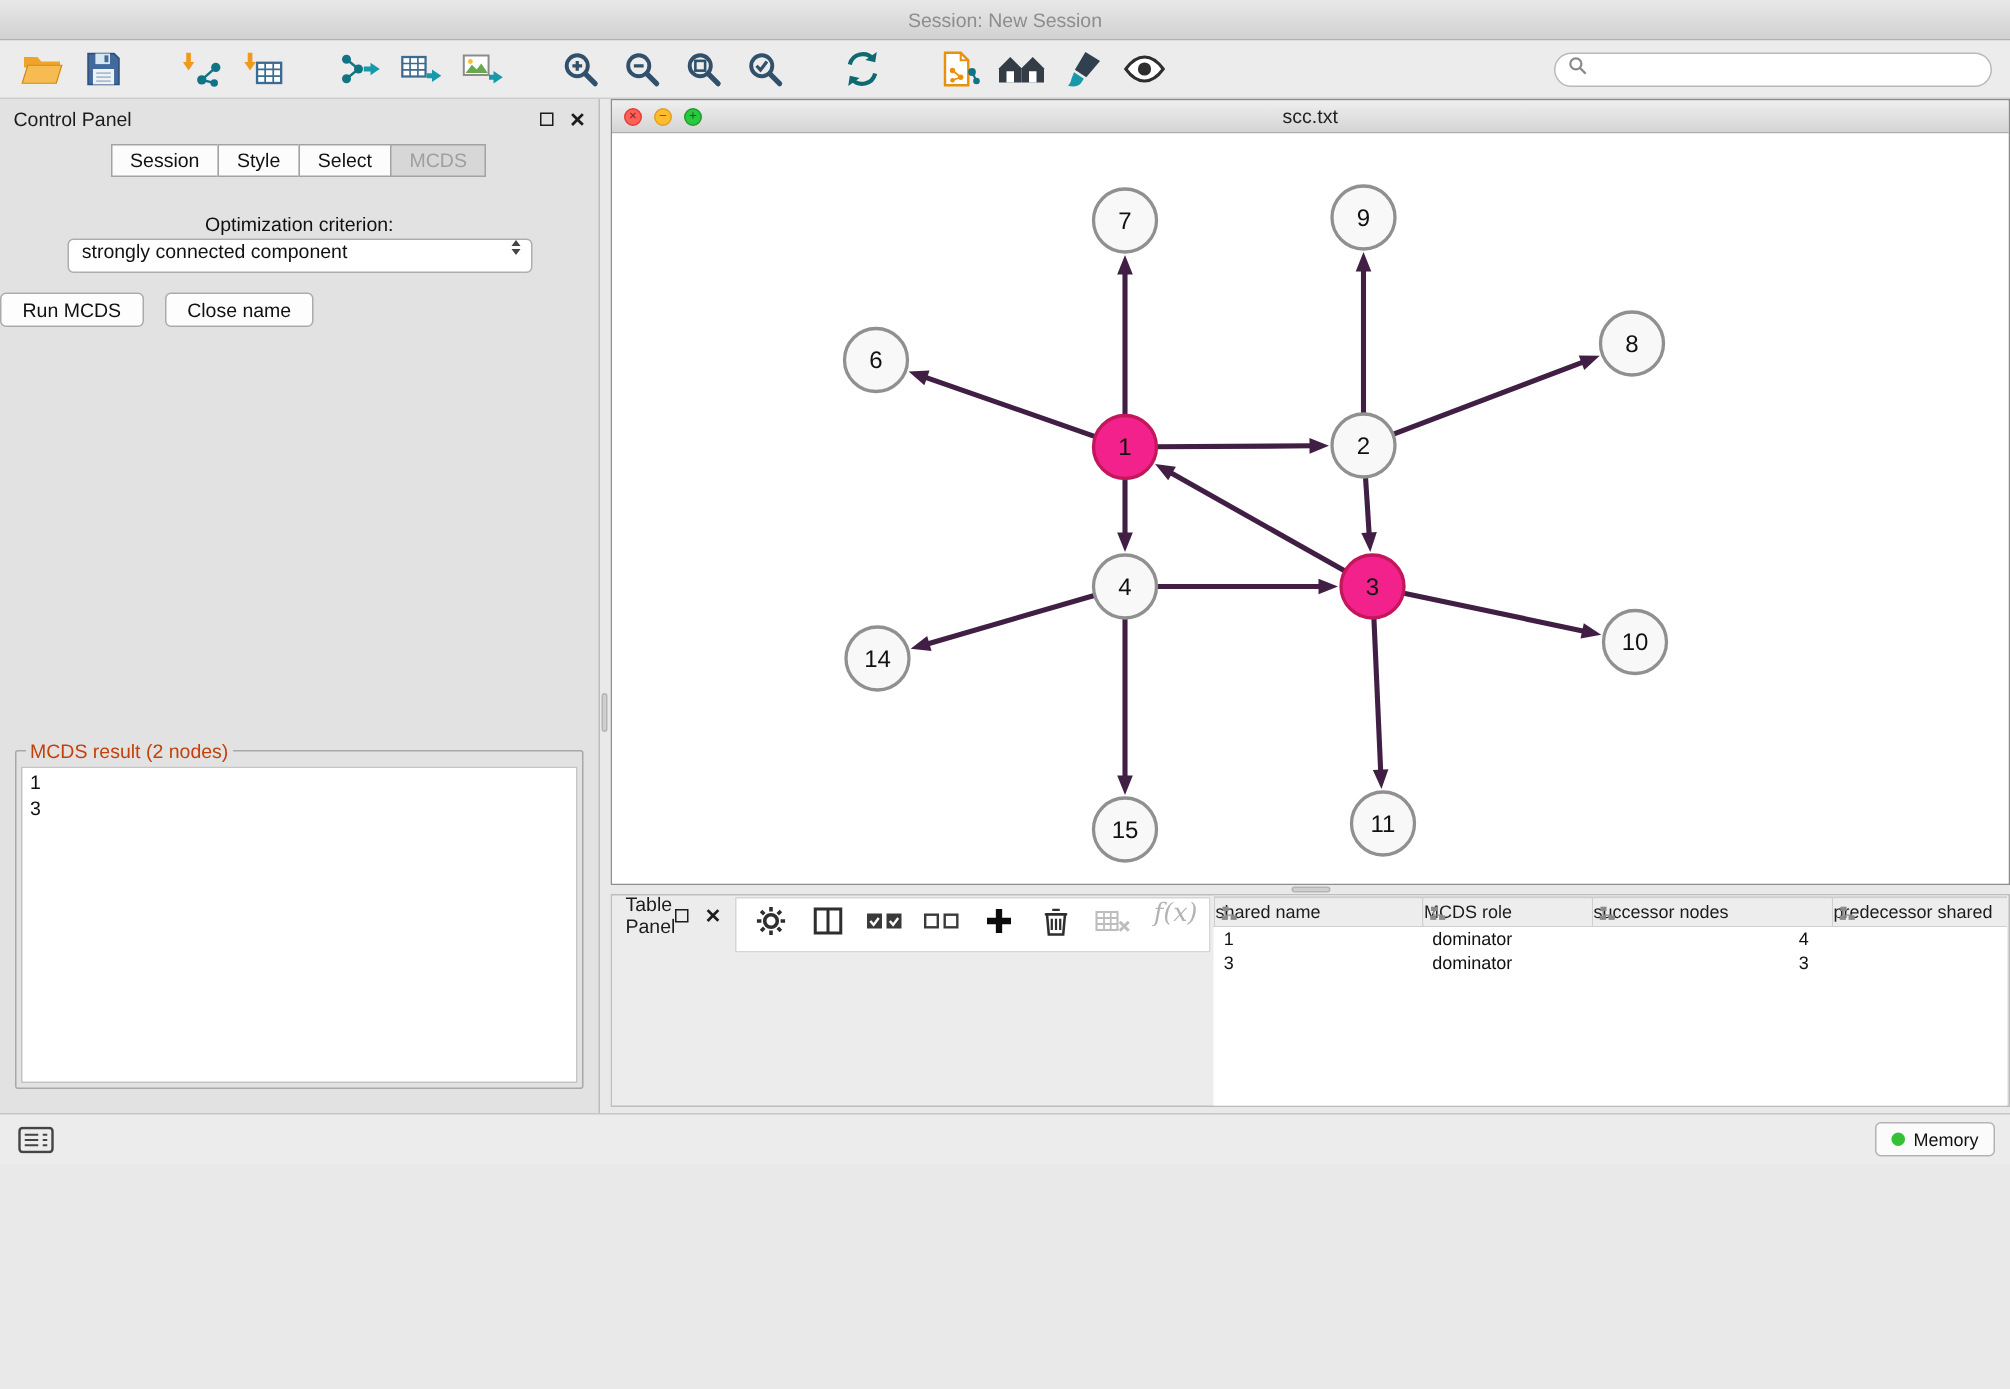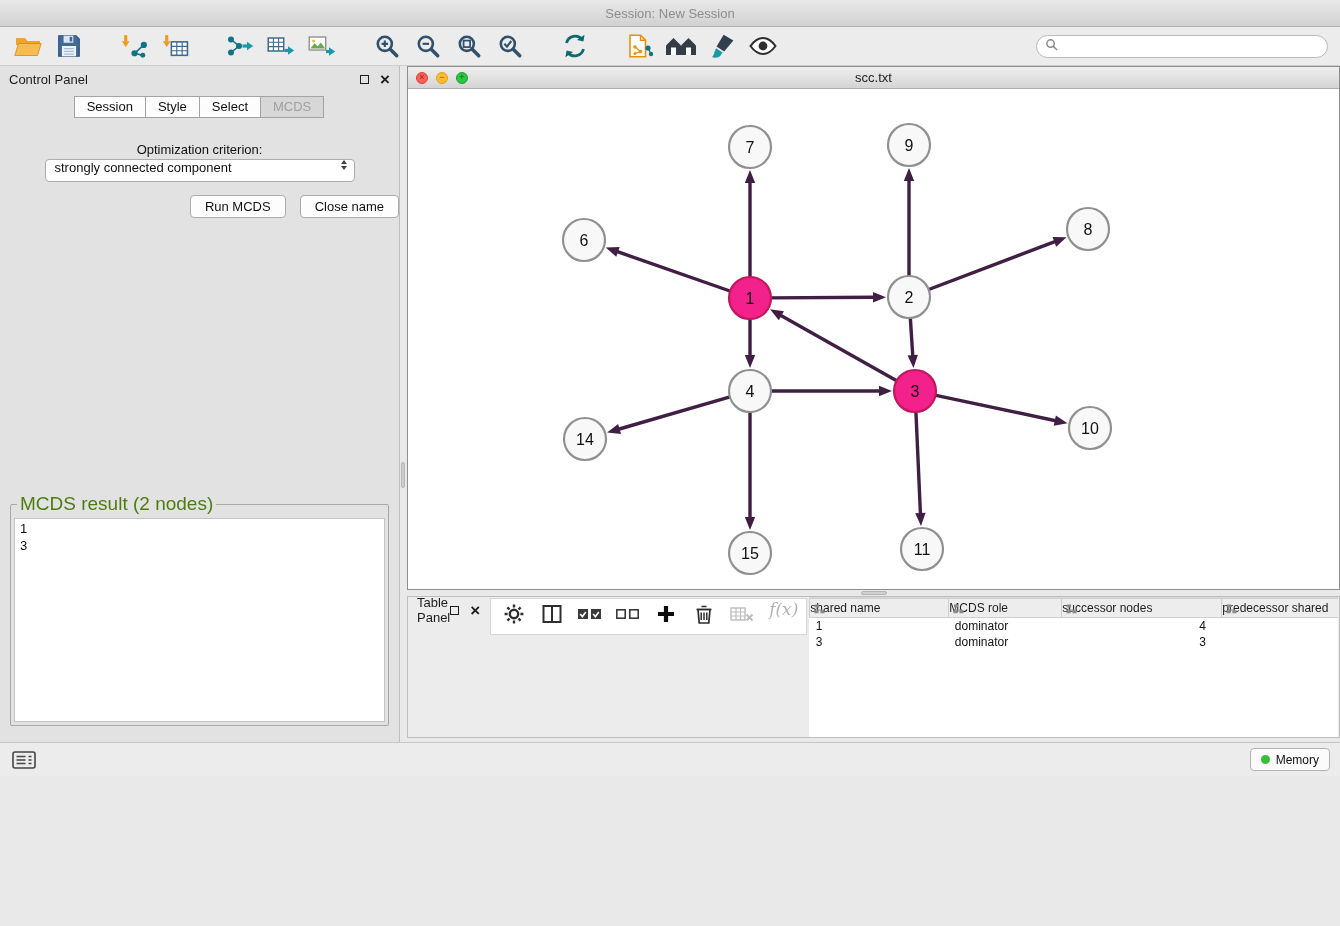--- a/index.html
+++ b/index.html
@@ -23,24 +23,24 @@
 .close-ico{font-size:17px;font-weight:bold;color:#1c1c1c;line-height:1;cursor:pointer}
 .ctabs{display:flex;justify-content:center;margin-top:4px}
 .ptab{border:1px solid #a3a3a3;background:#fcfcfc;color:#111;font-size:13px;padding:2px 12px 3px;margin-left:-1px;cursor:pointer;white-space:nowrap}
 .ptab.active{background:#d7d7d7;color:#9f9f9f}
 .opt-label{text-align:center;font-size:13px;margin-top:24px;color:#111}
 .dropdown{width:310px;height:23px;margin:2px auto 0;background:#fff;border:1px solid #adadad;border-radius:4px;display:flex;align-items:flex-start;padding:0 5px 0 9px;font-size:13px;cursor:pointer;color:#111}
 .dropdown .dd-val{flex:1;overflow:hidden;white-space:nowrap}
 .stepper{display:flex;flex-direction:column;align-items:center;gap:2px;padding-right:2px}
 .tri-up{width:0;height:0;border-left:3.5px solid transparent;border-right:3.5px solid transparent;border-bottom:4.5px solid #444}
 .tri-down{width:0;height:0;border-left:3.5px solid transparent;border-right:3.5px solid transparent;border-top:4.5px solid #444}
-.btn-row{display:flex;justify-content:flex-end;gap:14px;margin-top:13px}
+.btn-row{display:flex;justify-content:flex-start;gap:14px;margin-top:13px}
 .btn{font-family:inherit;font-size:13px;background:#fdfdfd;border:1px solid #ababab;border-radius:4px;height:23px;padding:0 14px;cursor:pointer;color:#111}
 .result-box{position:absolute;left:10px;right:10px;top:427px;bottom:16px;border:1px solid #a8a8a8;border-radius:2px;display:flex;background:#e2e2e2;padding:3px}
-.result-box legend{font-size:19px;padding:0 3px;margin-left:3px;color:#4d7c0f}
+.result-box legend{font-size:13px;padding:0 3px;margin-left:3px;color:#c2410c}
 .result-text{flex:1;background:#fff;border:1px solid #c4c4c4;font-size:13px;line-height:17px;padding:1px 5px;white-space:pre;overflow:auto;color:#111}
 .v-divider{flex:0 0 7px;width:7px;background:#e9e9e9;position:relative;cursor:col-resize}
 .grip{position:absolute;top:396px;left:1px;width:4px;height:26px;background:#cfcfcf;border:1px solid #b5b5b5;border-radius:2px}
 .right-col{flex:1;display:flex;flex-direction:column;min-width:0}
 .network-window{flex:0 0 524px;height:524px;border:1px solid #8d8d8d;background:#fff;display:flex;flex-direction:column}
 .net-titlebar{flex:0 0 22px;height:22px;background:linear-gradient(#efefef,#d4d4d4);border-bottom:1px solid #aeaeae;display:flex;align-items:center;position:relative}
 .traffic{position:absolute;left:8px;top:0;height:100%;display:flex;align-items:center;gap:8px}
 .tl{width:12px;height:12px;border-radius:50%;display:flex;align-items:center;justify-content:center;cursor:pointer}
 .tl i{font-style:normal;font-size:9px;line-height:1;color:rgba(0,0,0,.55)}
 .tl-red{background:#ff5f57;border:1px solid #e33e32}

